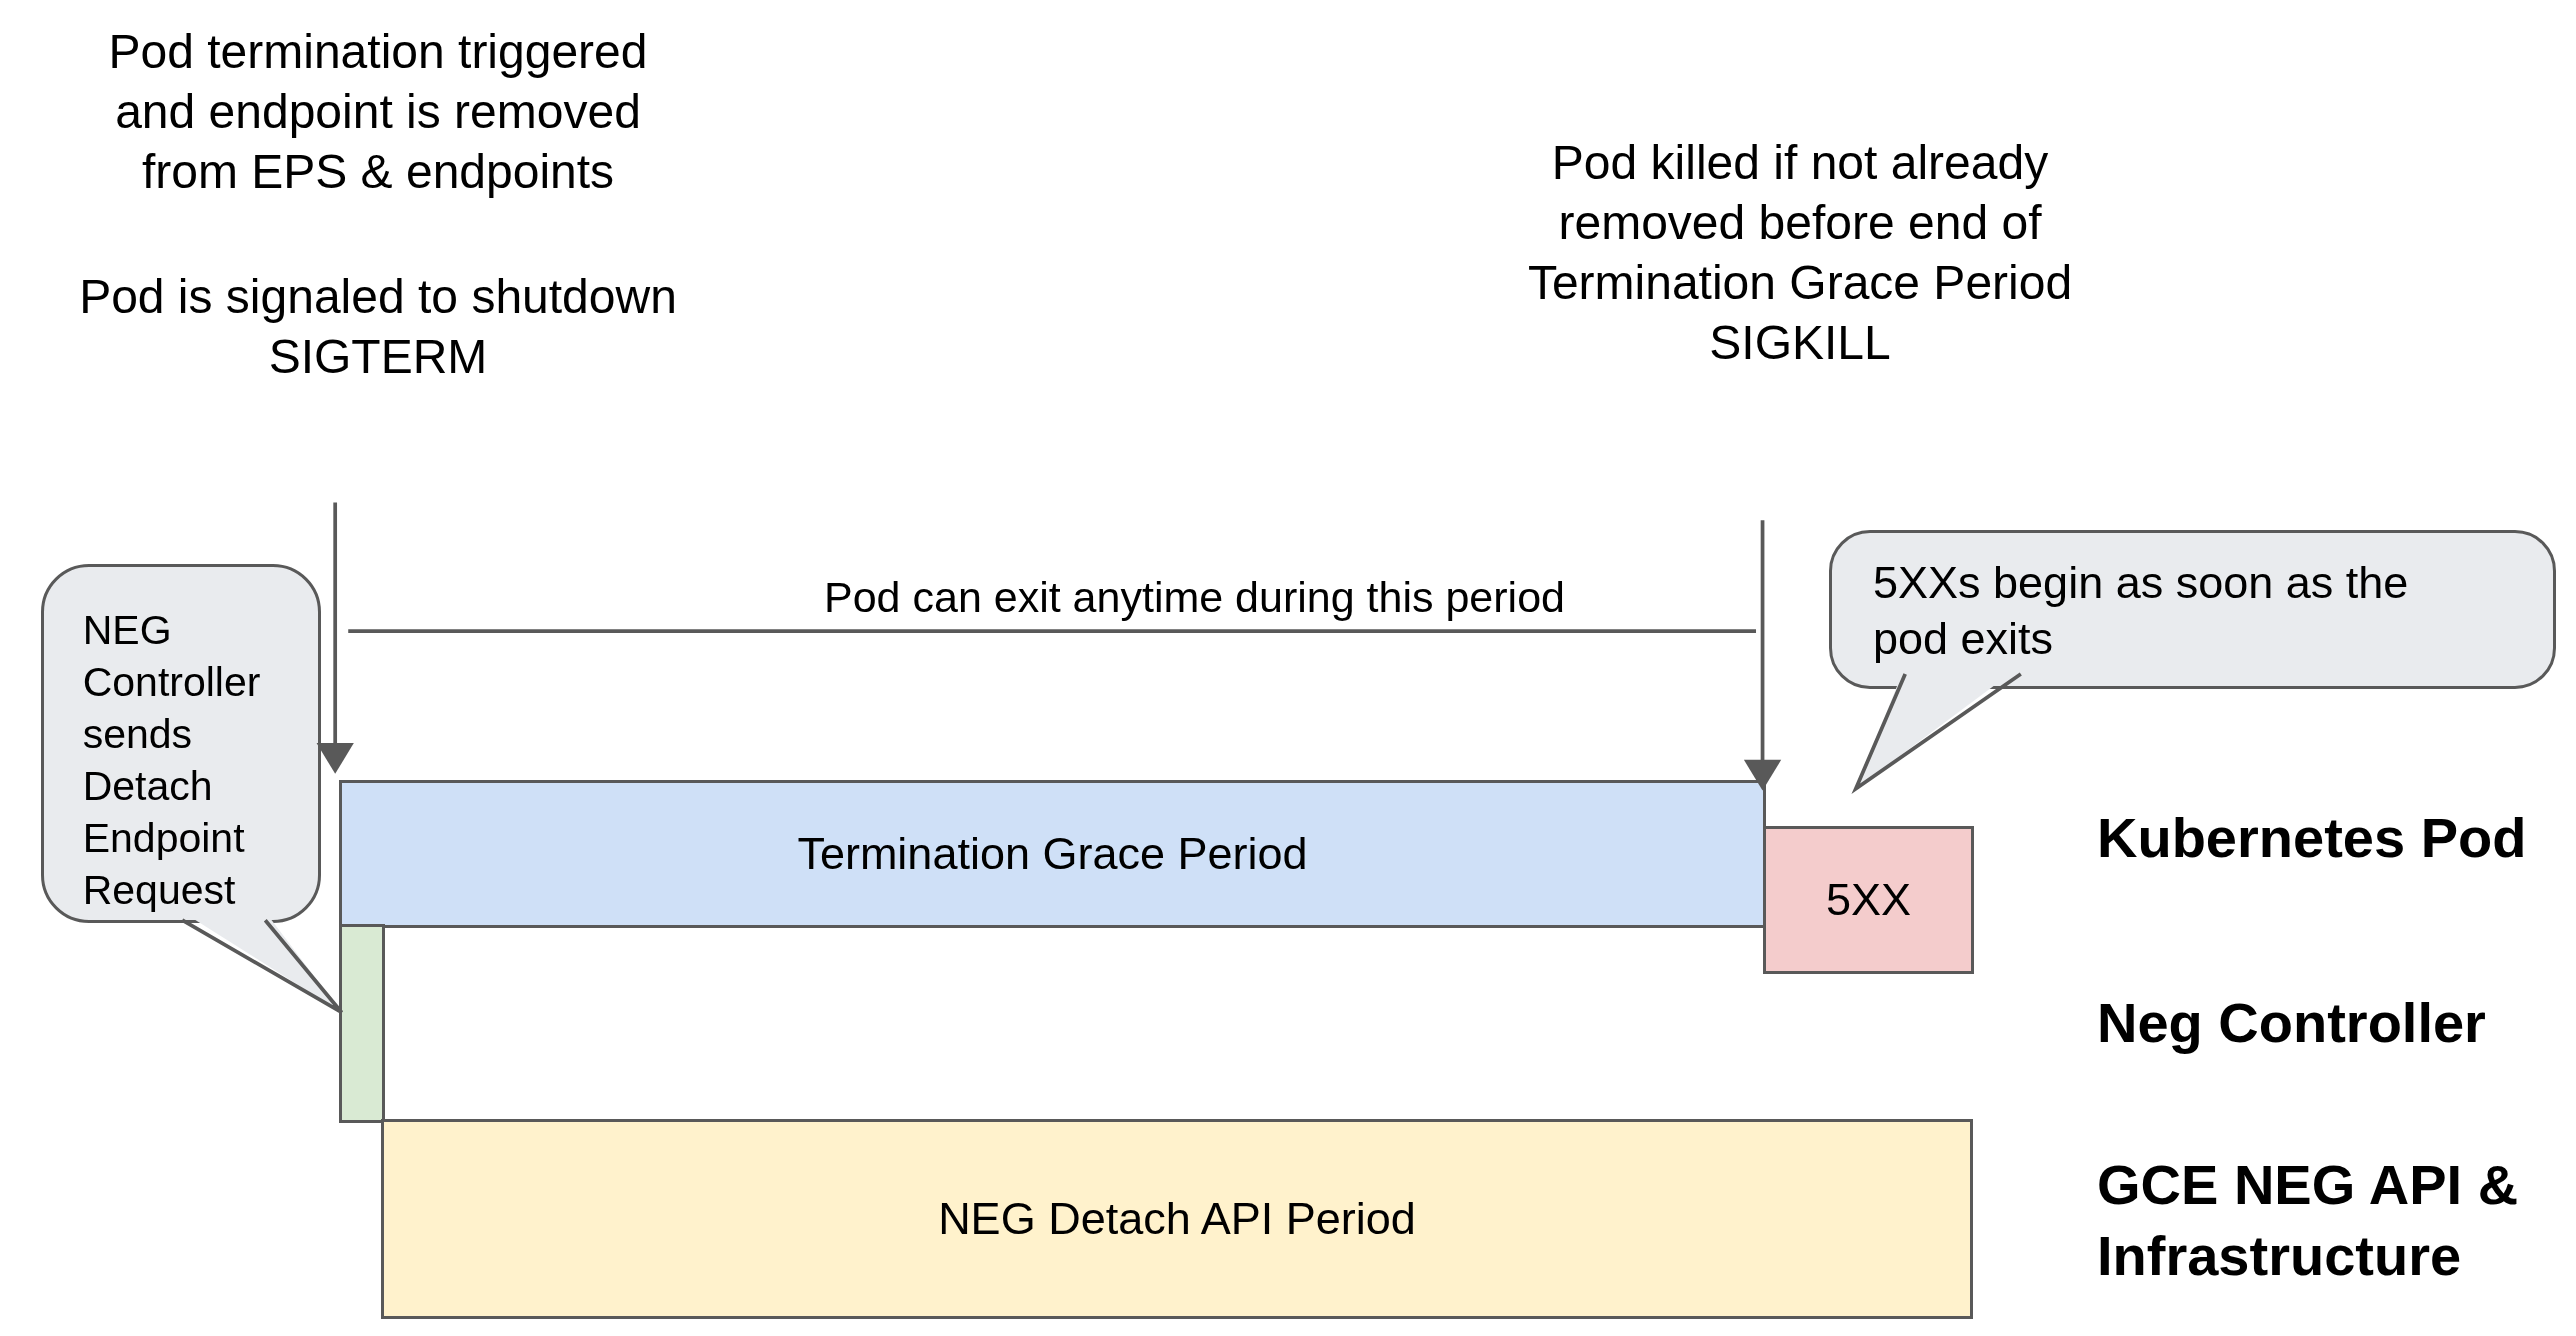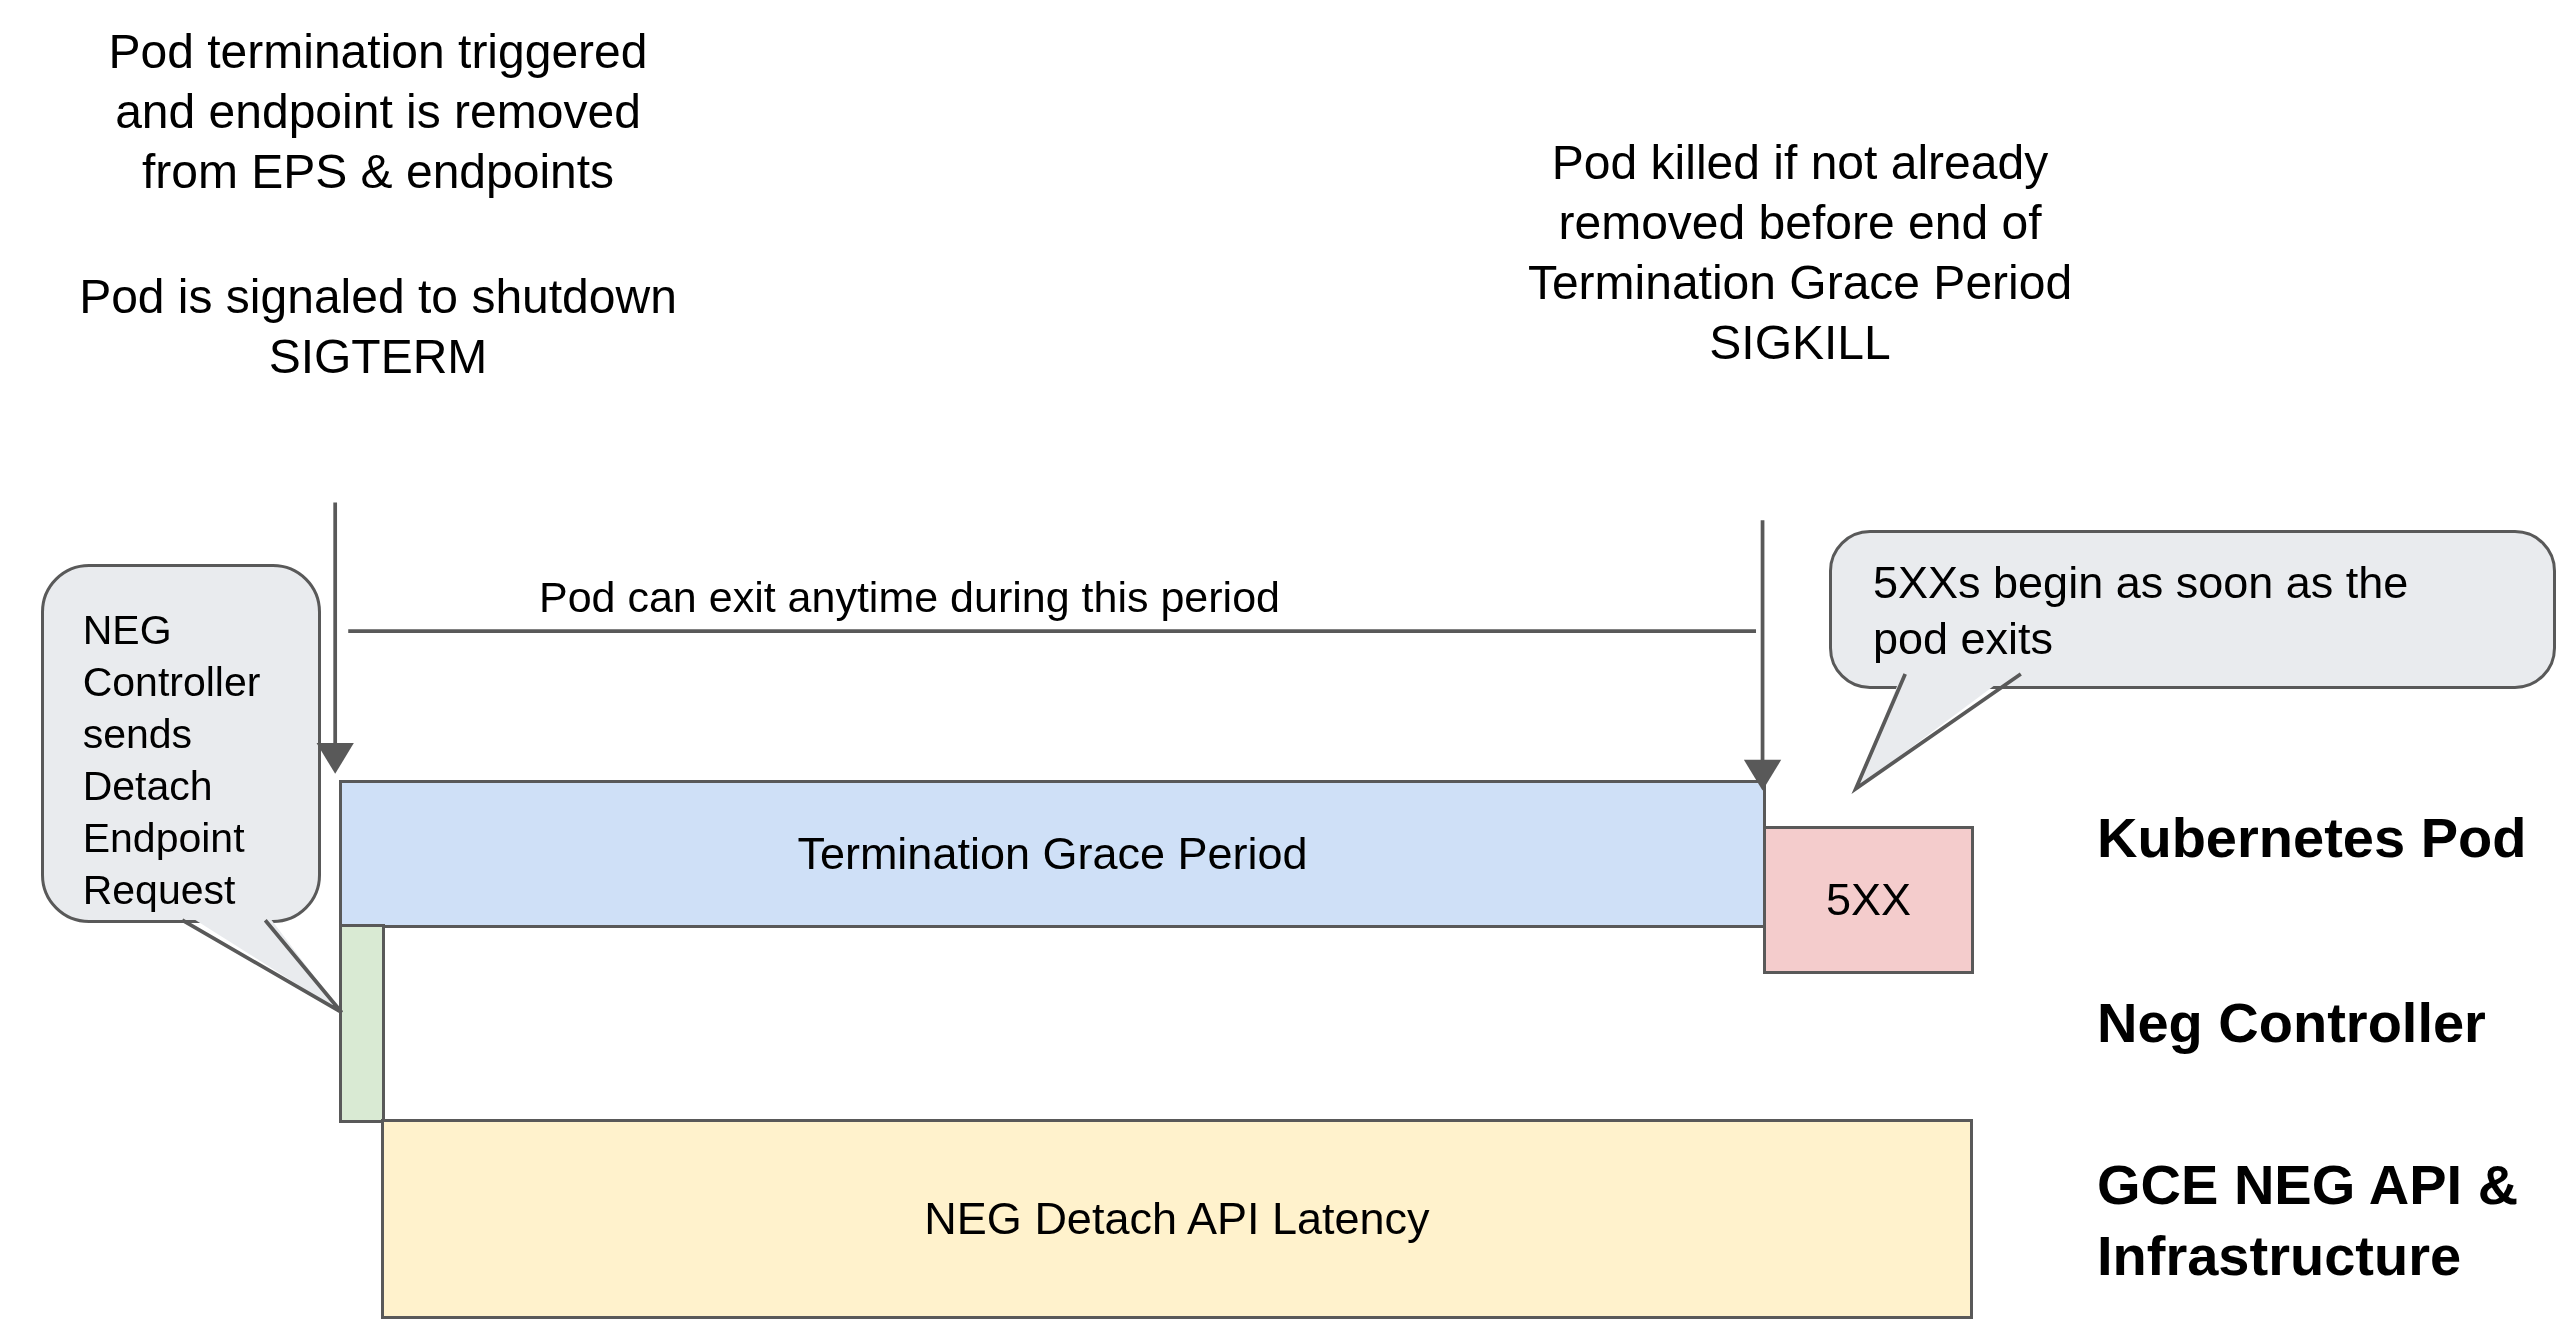--- a/index.html
+++ b/index.html
@@ -17,21 +17,21 @@
     text-align: center;
     font-size: 48px;
     line-height: 60px;
     white-space: nowrap;
   }
   .period-label {
     position: absolute;
     left: 539px;
     top: 573px;
     width: 1026px;
-    text-align: left;
+    text-align: right;
     font-size: 43px;
     line-height: 48px;
     white-space: nowrap;
   }
   .callout {
     position: absolute;
     background: var(--callout-fill, #e8eaed);
     border: 3.7px solid var(--line, #595959);
     box-sizing: border-box;
   }
@@ -122,21 +122,21 @@
   </div>
 
   <div class="bar bar-grace">
     <span>Termination Grace Period</span>
   </div>
   <div class="bar bar-error">
     <span>5XX</span>
   </div>
   <div class="bar bar-detach"></div>
   <div class="bar bar-latency">
-    <span>NEG Detach API Latency</span>
+    <span>NEG Detach API Period</span>
   </div>
 
   <div class="row-label row-label-pod">Kubernetes Pod</div>
   <div class="row-label row-label-gce">
     <div>GCE NEG API &amp;</div>
     <div>Infrastructure</div>
   </div>
   <div class="row-label row-label-controller">Neg Controller</div>
 
   <svg class="overlay" width="2576" height="1336" viewBox="0 0 2762 1433">

